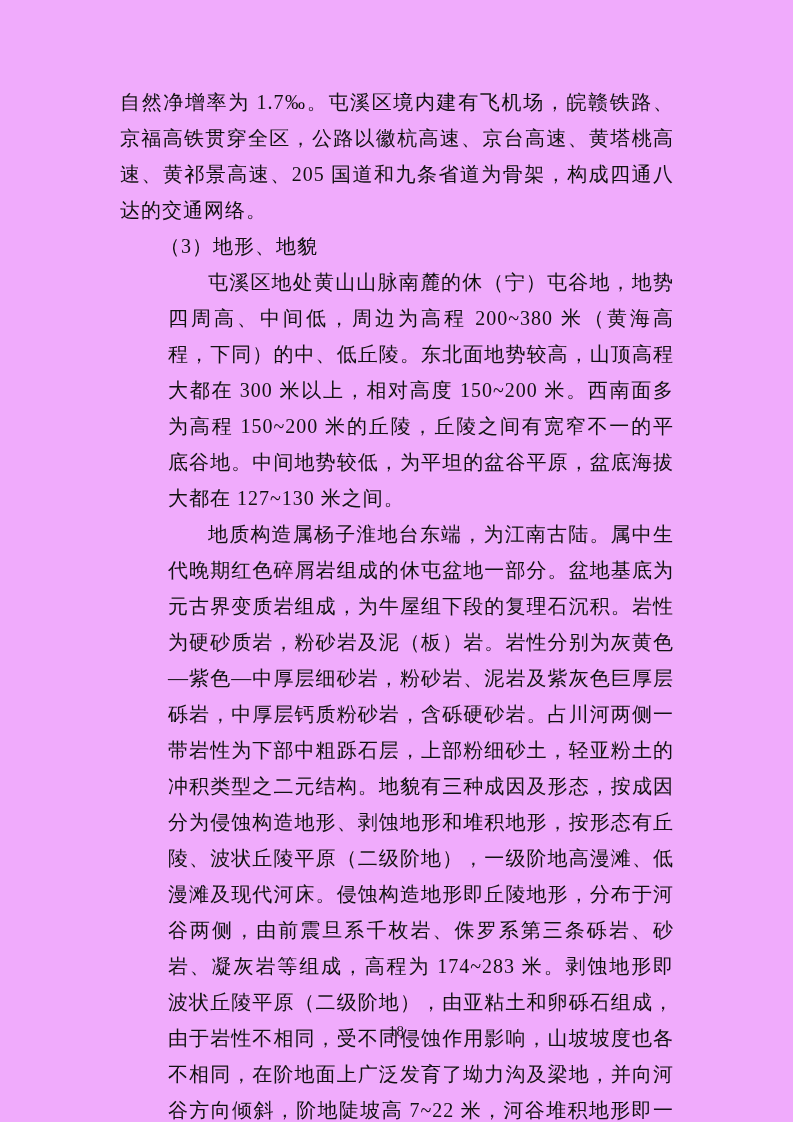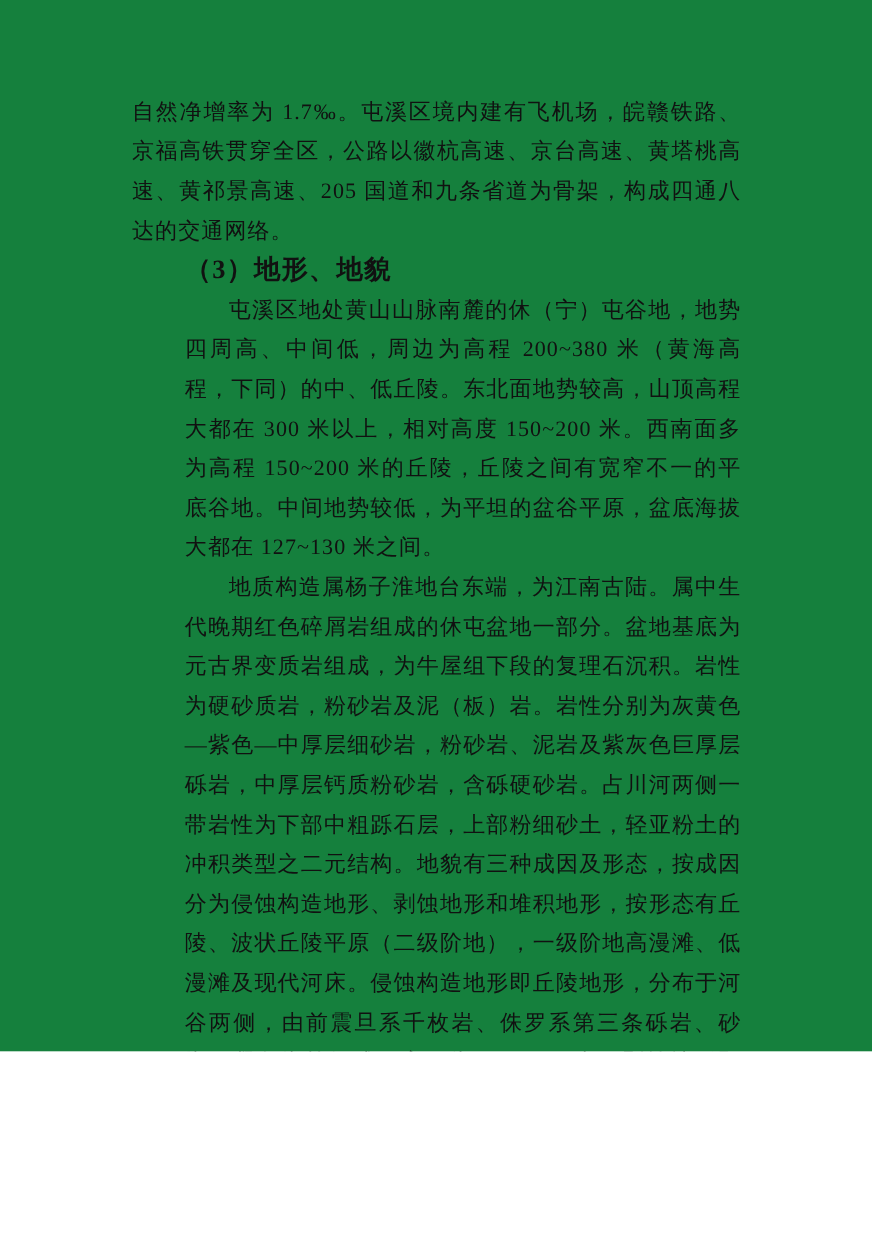--- a/index.html
+++ b/index.html
@@ -3,22 +3,22 @@
 <meta charset="utf-8">
 <style>
   html, body {
     margin: 0;
     padding: 0;
     background: #ffffff;
   }
   .page {
     position: relative;
     width: 793px;
-    height: 956px;
-    background: #15803d;
+    height: 1122px;
+    background: #f0abfc;
     overflow: hidden;
     font-family: "Liberation Serif", "DejaVu Serif", serif;
     color: #111111;
   }
   .content {
     position: absolute;
     left: 120px;
     top: 84px;
     width: 554px;
   }
@@ -30,24 +30,24 @@
     text-justify: inter-ideograph;
     letter-spacing: 1px;
     word-break: break-all;
   }
   .para.indent {
     text-indent: 2em;
     margin-left: 48px;
   }
   .section-heading {
     margin: 0;
-    font-size: 24px;
+    font-size: 20px;
     line-height: 36px;
     text-indent: 2em;
-    font-weight: bold;
+    font-weight: normal;
     letter-spacing: 1px;
   }
   .footer {
     position: absolute;
     left: 0;
     top: 1022px;
     width: 100%;
     text-align: center;
   }
   .page-number {

